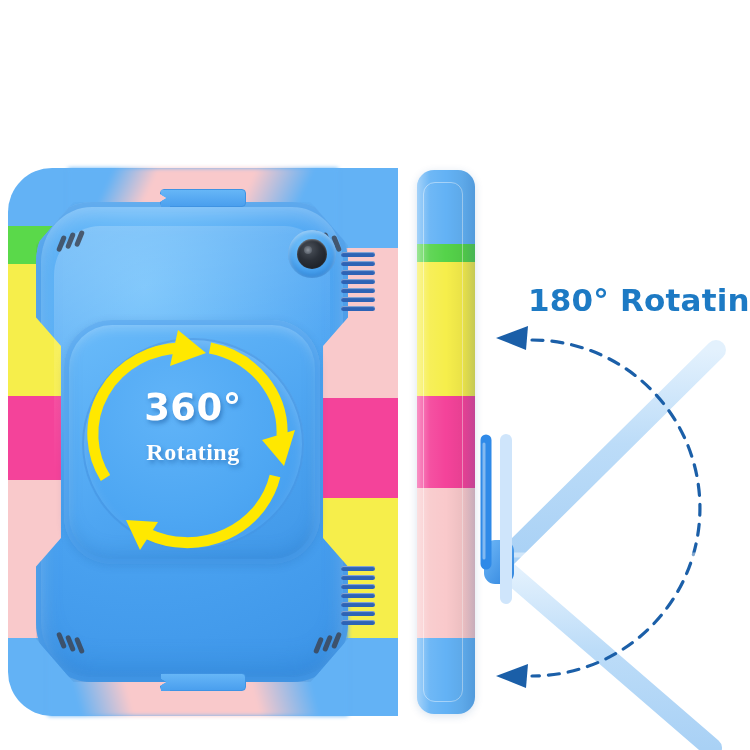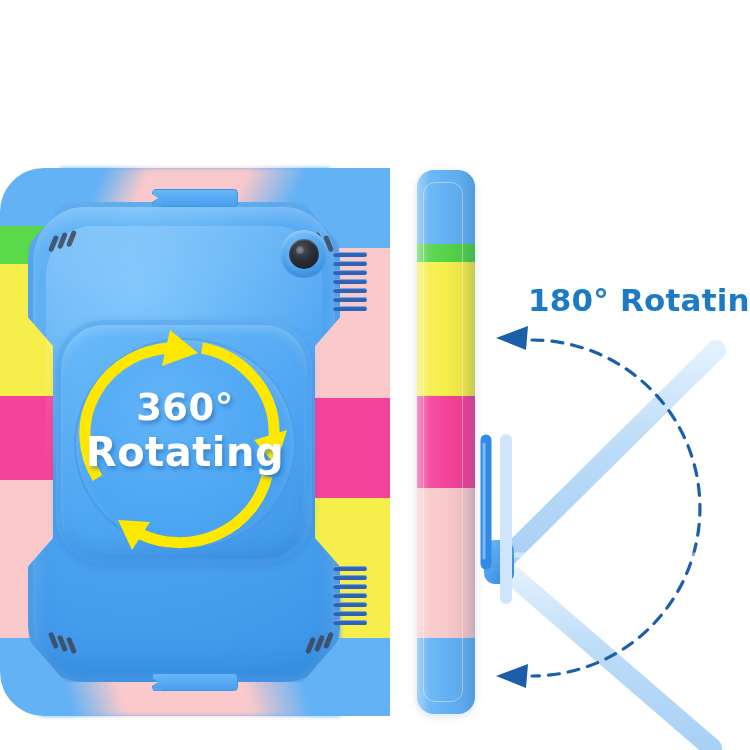--- a/index.html
+++ b/index.html
@@ -64,21 +64,21 @@
   
   #stage {
     position: absolute;
     left: 0; top: 128px;
     width: 750px; height: 622px;
   }
 
   
   #tablet-back {
     position: absolute;
-    left: 0;
+    left: 8px;
     top: 40px;
     width: 390px;
     height: 548px;
   }
 
   
   #tb-rainbow {
     position: absolute;
     left: 0; top: 0;
     width: 390px; height: 548px;
@@ -300,21 +300,21 @@
     text-align: center;
     color: #ffffff;
     font-family: "DejaVu Sans", sans-serif;
     font-weight: 700;
     font-size: 37px;
     line-height: 44px;
     text-shadow: 2px 3px 4px rgba(30,95,165,0.55);
     letter-spacing: 0.5px;
     pointer-events: none;
   }
-  #label-360 .l2 { font-size: 40px; display: block; }
+  #label-360 .l2 { font-size: 24px; display: block; font-family: Liberation Serif, serif; }
 
   
   #tablet-side {
     position: absolute;
     left: 417px;
     top: 42px;
     width: 58px;
     height: 544px;
     border-radius: 17px;
     overflow: hidden;

